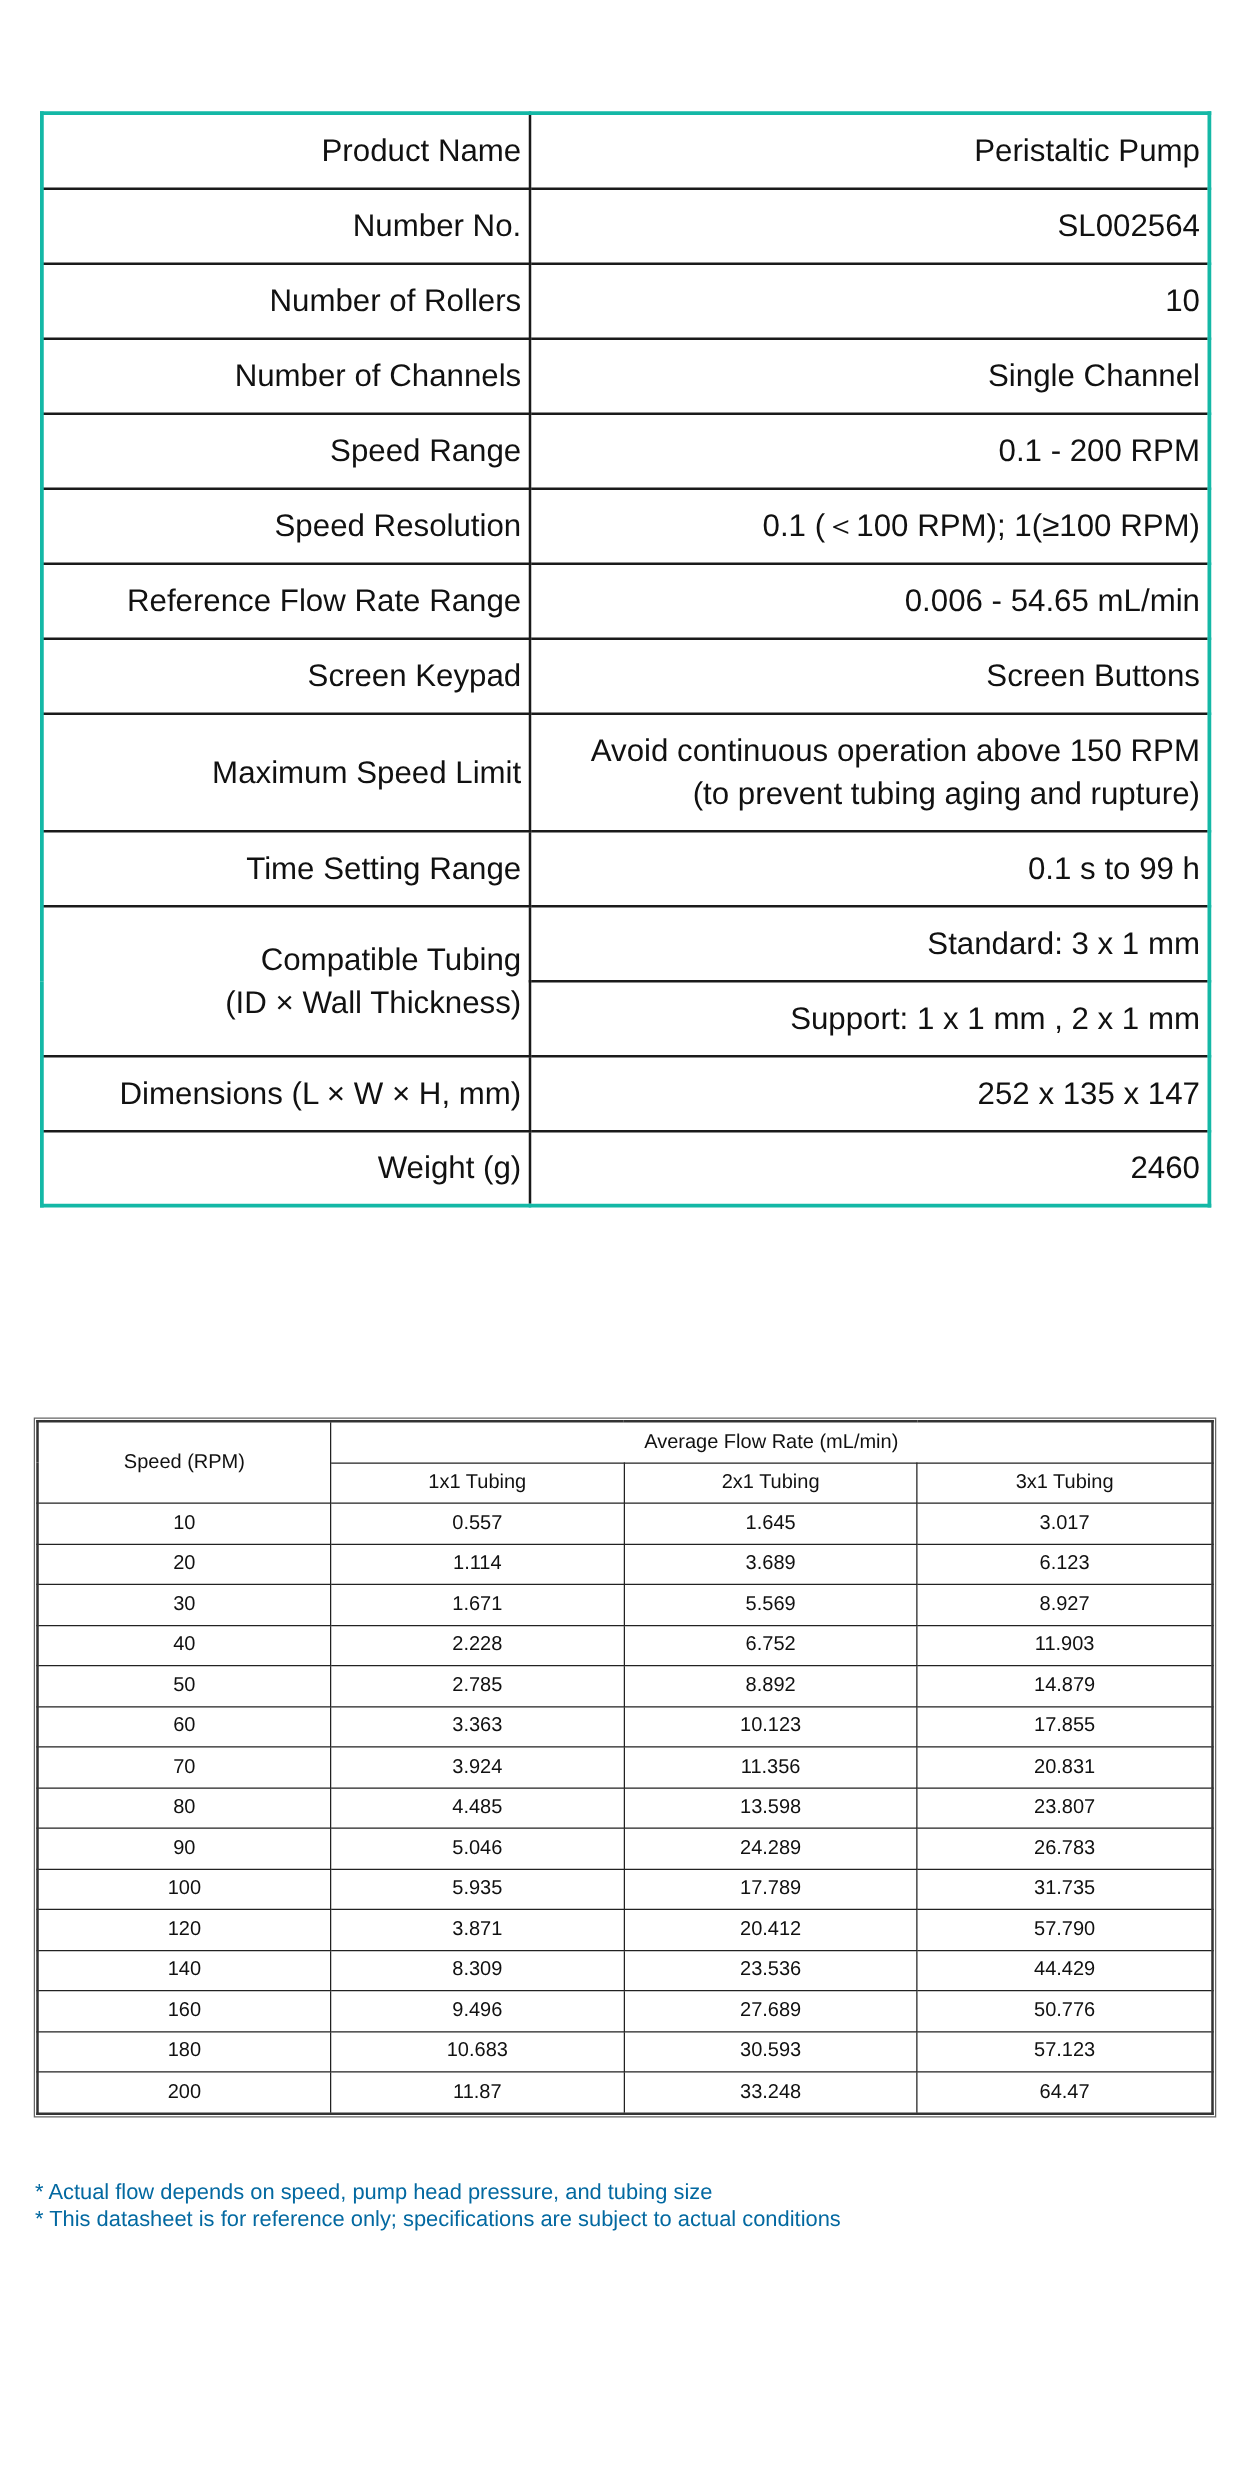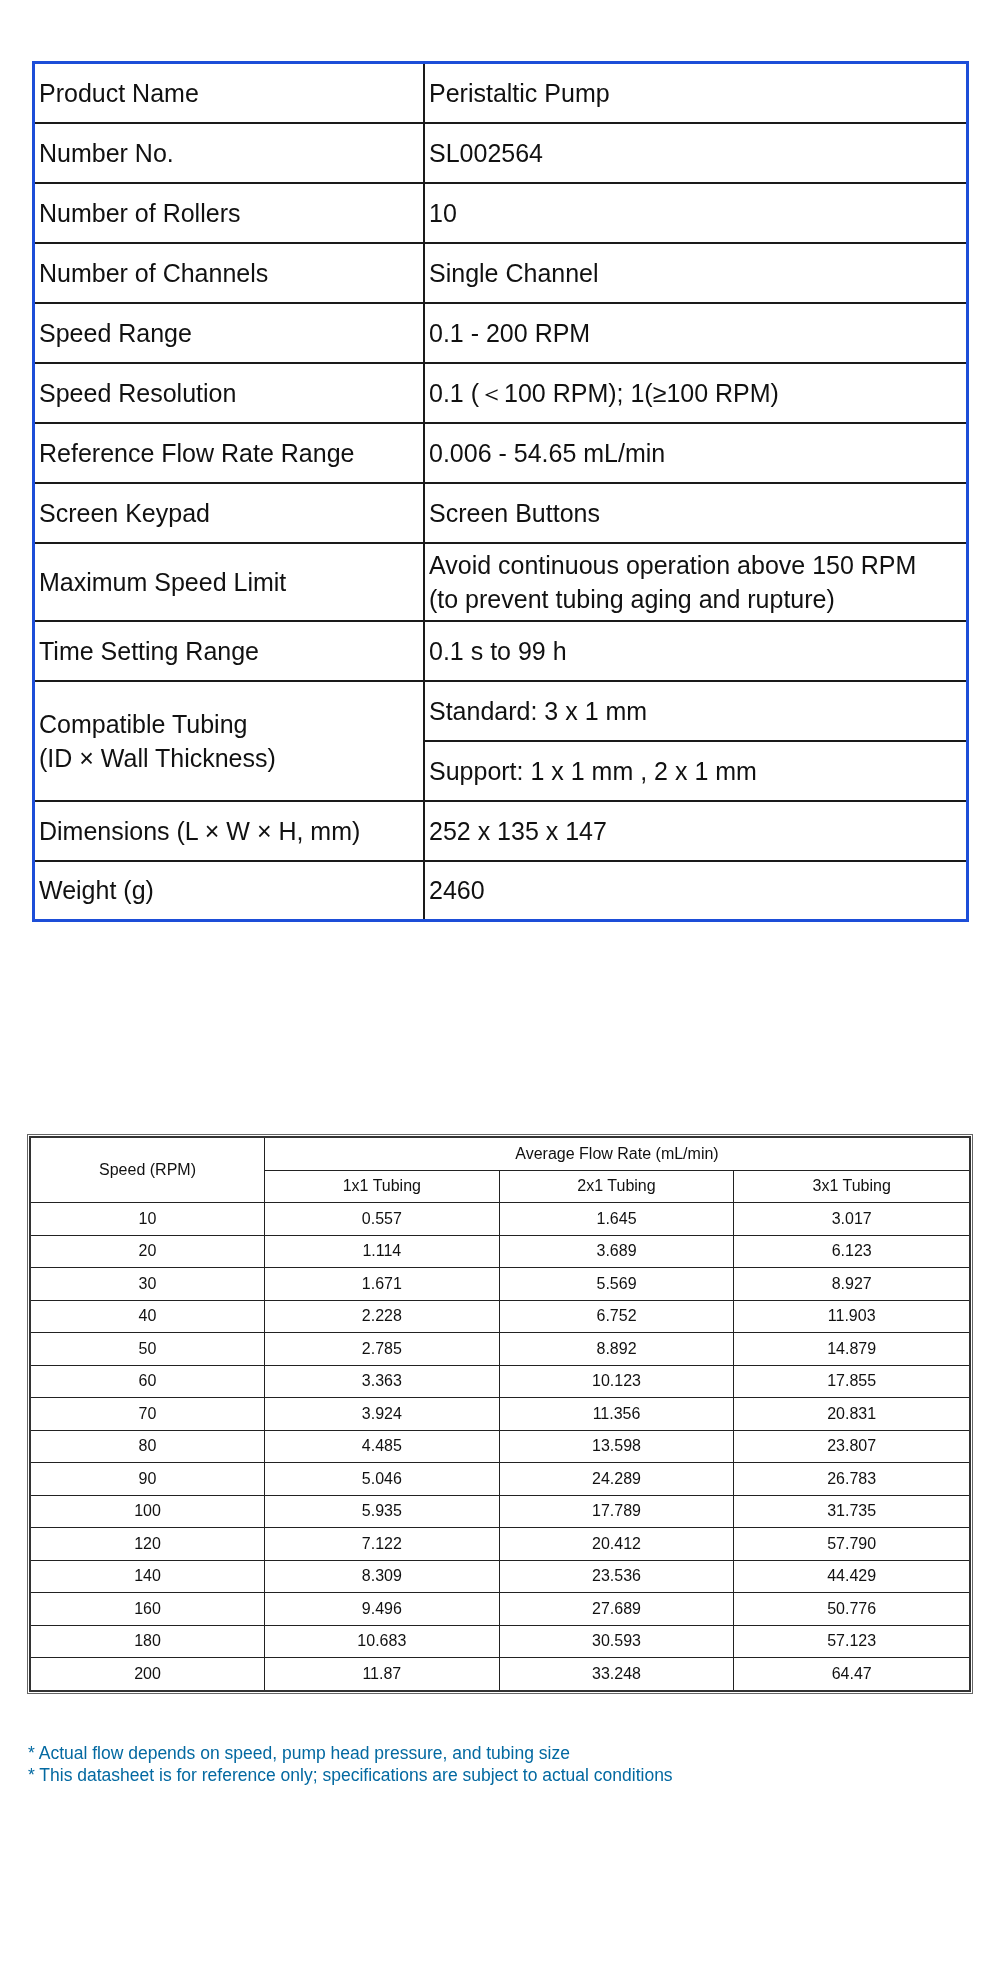--- a/index.html
+++ b/index.html
@@ -1,33 +1,34 @@
 <!DOCTYPE html>
 <html><head>
 <meta charset="utf-8">
 <style>
   html, body { margin: 0; padding: 0; background: #ffffff; }
   body { width: 1000px; height: 1979px; position: relative; font-family: "Liberation Sans", sans-serif; color: #111; overflow: hidden; }
 
   
   .spec {
-    position: absolute; left: 32px; top: 61px; width: 937px;
+    position: absolute; left: 32px; top: 89px; width: 937px;
     border-collapse: collapse;
-    border: 3px solid #1d4ed8;
+    border: 3px solid #14b8a6;
+    text-align: right;
   }
   .spec td {
     border: 2px solid #1a1a1a;
     font-size: 25px; line-height: 34px;
     padding: 0 6px 0 4px;
     vertical-align: middle;
     color: #111;
   }
   .spec td.k { width: 378px; }
   .spec tr { height: 60px; }
-  .spec tr.tall { height: 78px; margin-left: 28px; }
+  .spec tr.tall { height: 94px; margin-left: 28px; }
 
   
   .flow {
     position: absolute; left: 29px; top: 1136px; width: 942px;
     border-collapse: collapse;
     border: 2px solid #333;
     outline: 1px solid #666; outline-offset: 1px;
   }
   .flow th, .flow td {
     border: 1.5px solid #222;
@@ -182,21 +183,21 @@
         <td>26.783</td>
       </tr>
       <tr>
         <td>100</td>
         <td>5.935</td>
         <td>17.789</td>
         <td>31.735</td>
       </tr>
       <tr>
         <td>120</td>
-        <td>7.122</td>
+        <td>3.871</td>
         <td>20.412</td>
         <td>57.790</td>
       </tr>
       <tr>
         <td>140</td>
         <td>8.309</td>
         <td>23.536</td>
         <td>44.429</td>
       </tr>
       <tr>

